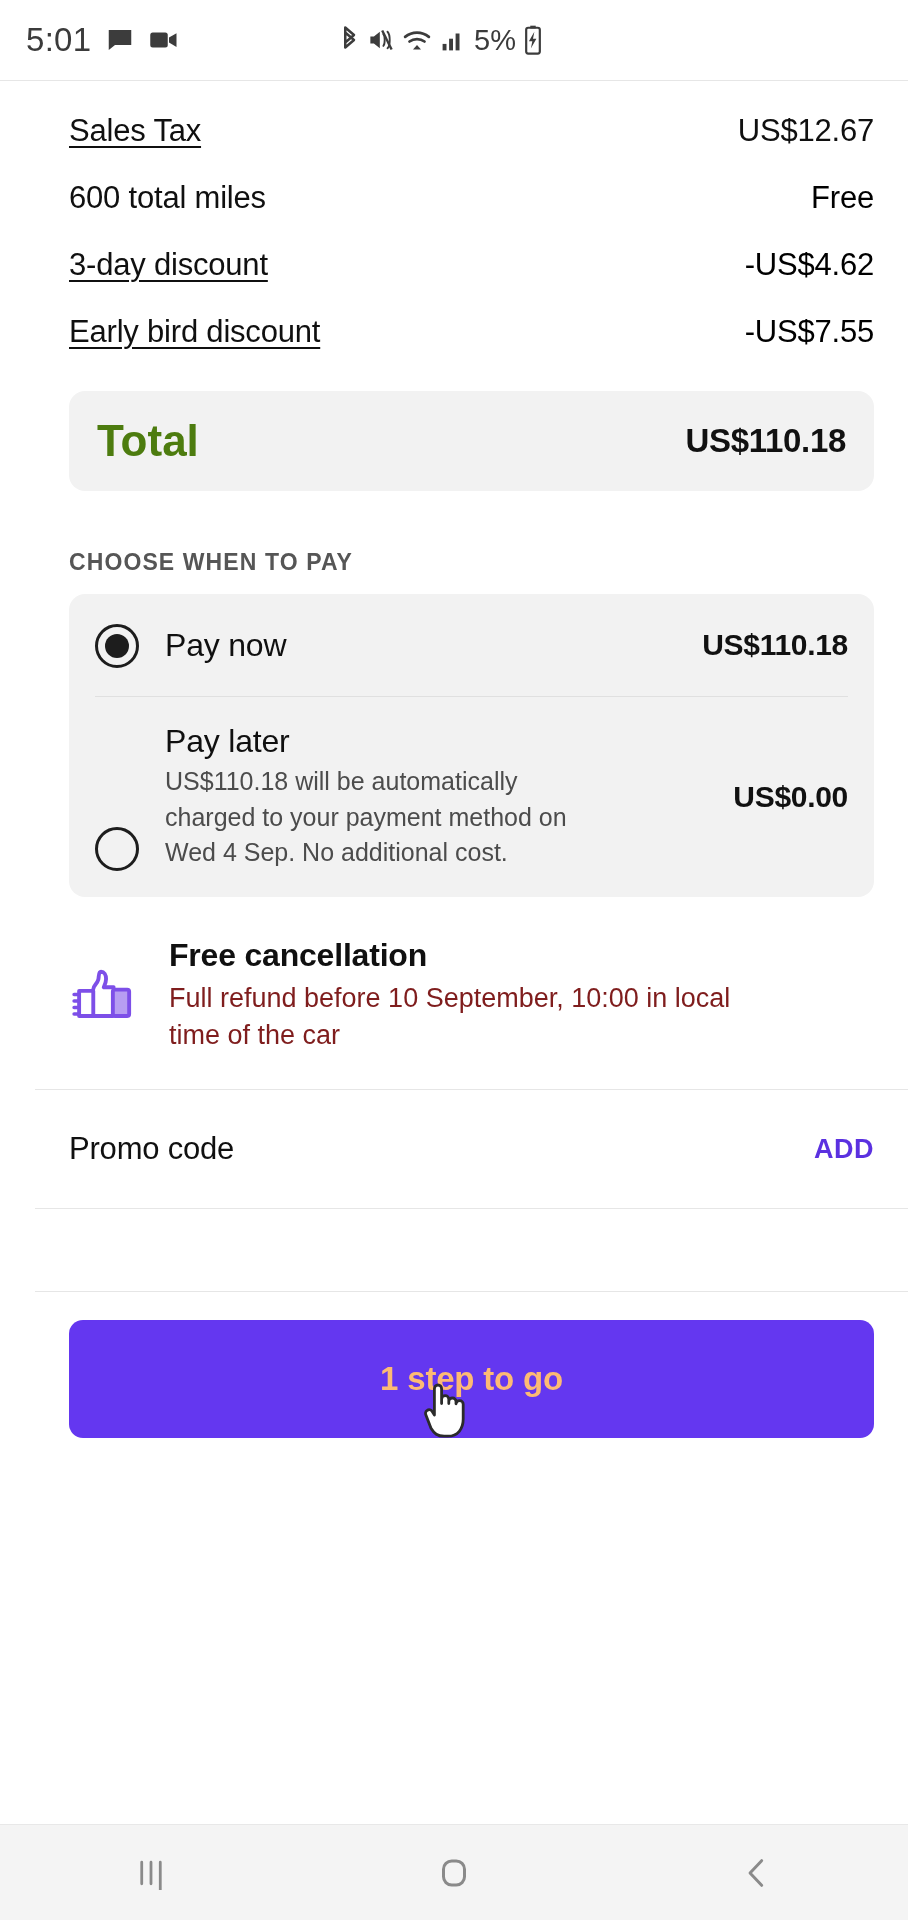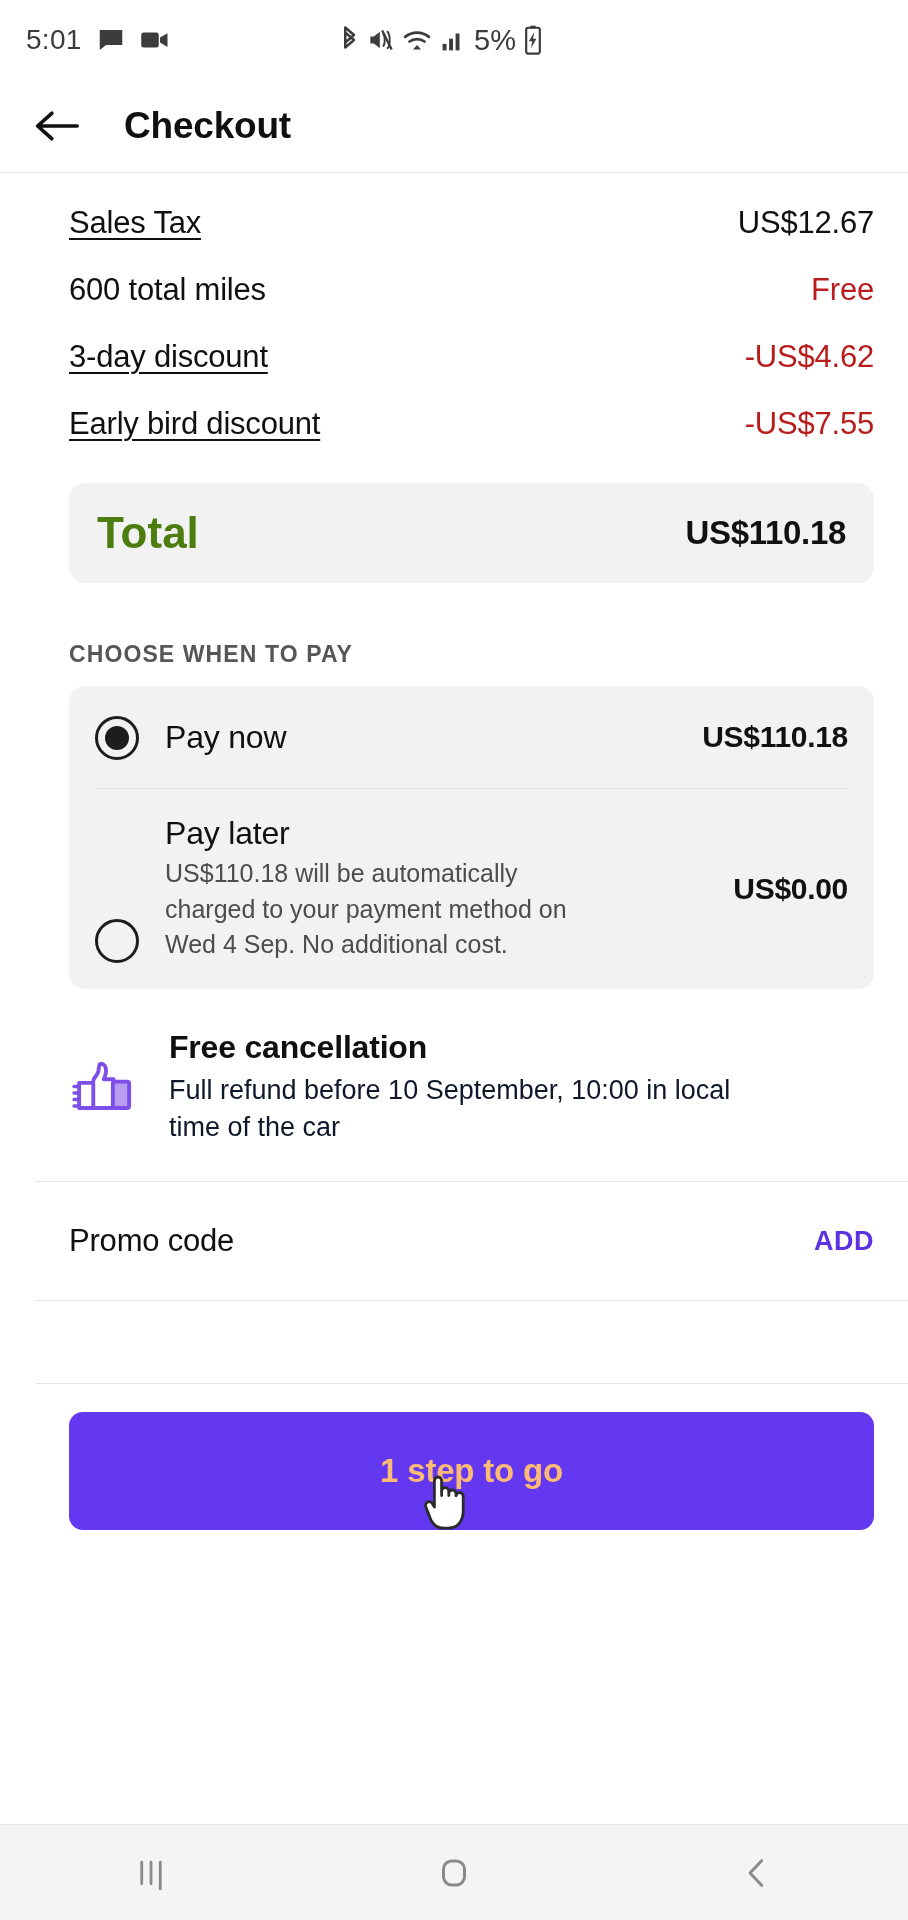--- a/index.html
+++ b/index.html
@@ -12,21 +12,21 @@
   .screen { width:908px; height:1920px; position:relative; display:flex; flex-direction:column; background:#fff; }
 
   
   .statusbar {
     height:80px; flex:0 0 80px;
     display:flex; align-items:center;
     padding:0 26px;
     color:#3c3c3c;
   }
   .sb-left { display:flex; align-items:center; gap:14px; }
-  .sb-time { font-size:28px; font-weight:400; letter-spacing:0.3px; color:#3b3b3b; }
+  .sb-time { font-size:33px; font-weight:400; letter-spacing:0.3px; color:#3b3b3b; }
   .sb-right { margin-left:auto; display:flex; align-items:center; gap:8px; padding-right:340px; }
   .sb-pct { font-size:29px; color:#3b3b3b; }
   .ico { display:inline-flex; align-items:center; justify-content:center; }
 
   
   .appbar {
     height:92px; flex:0 0 92px;
     display:flex; align-items:center;
     padding:0 28px;
     background:#fff;
@@ -50,21 +50,21 @@
   }
 
   .rows { padding:0 34px; }
   .prow {
     display:flex; align-items:center; justify-content:space-between;
     height:67px;
   }
   .prow .label { font-size:31px; color:#101010; letter-spacing:-0.2px; }
   .prow .label.link { text-decoration:underline; text-underline-offset:5px; text-decoration-thickness:2px; }
   .prow .value { font-size:31px; color:#101010; letter-spacing:-0.2px; }
-  .prow .value.green { color:#b91c1c; }
+  .prow .value.green { color:#000000; }
 
   .total-card {
     margin:26px 34px 0 34px;
     background:#f2f2f2;
     border-radius:16px;
     height:100px;
     display:flex; align-items:center; justify-content:space-between;
     padding:0 28px;
   }
   .total-card .t-label { font-size:44px; font-weight:700; color:#4d7c0f; }
@@ -100,21 +100,21 @@
   .opt-sep { height:1px; background:#e0e0e0; margin:0 26px; }
 
   
   .cancel-block {
     display:flex; align-items:flex-start;
     padding:40px 34px 34px 34px;
   }
   .thumb-wrap { flex:0 0 78px; padding-top:26px; }
   .cancel-text { padding-left:22px; }
   .cancel-title { font-size:32px; font-weight:700; color:#101010; letter-spacing:-0.2px; }
-  .cancel-sub { font-size:27px; color:#0f172a; line-height:1.4; margin-top:6px; max-width:600px; }
+  .cancel-sub { font-size:27px; color:#7f1d1d; line-height:1.4; margin-top:6px; max-width:600px; }
 
   .hr { height:1px; background:#e6e6e6; width:100%; }
 
   .promo-row {
     display:flex; align-items:center; justify-content:space-between;
     height:118px; padding:0 34px;
   }
   .promo-label { font-size:31px; color:#101010; letter-spacing:-0.2px; }
   .promo-add { font-size:27px; font-weight:700; color:#5b31e0; letter-spacing:0.5px; }
 
@@ -190,28 +190,20 @@
       <span class="ico">
         <svg width="18" height="30" viewBox="0 0 12 22">
             <rect x="1" y="2" width="10" height="19" rx="1.5" stroke="#3c3c3c" stroke-width="1.6" fill="none"></rect>
             <rect x="4" y="0.5" width="4" height="2" fill="#3c3c3c"></rect>
             <path fill="#3c3c3c" d="M7 5l-4 7h2.5l-1 5 4-7H6z"></path>
           </svg>
       </span>
     </div>
   </div>
 
-  <div class="appbar">
-    <div class="back-btn">
-      <svg width="48" height="34" viewBox="0 0 34 24">
-          <path d="M14 3L4 12l10 9M4 12h28" stroke="#111" stroke-width="2.6" fill="none" stroke-linecap="round" stroke-linejoin="round"></path>
-        </svg>
-    </div>
-    <div class="appbar-title">Checkout</div>
-  </div>
 
   <div class="divider-top"></div>
 
   <div class="content">
 
     <div class="clip-row">
       <span class="ghost">&nbsp;</span>
     </div>
 
     <div class="rows">

